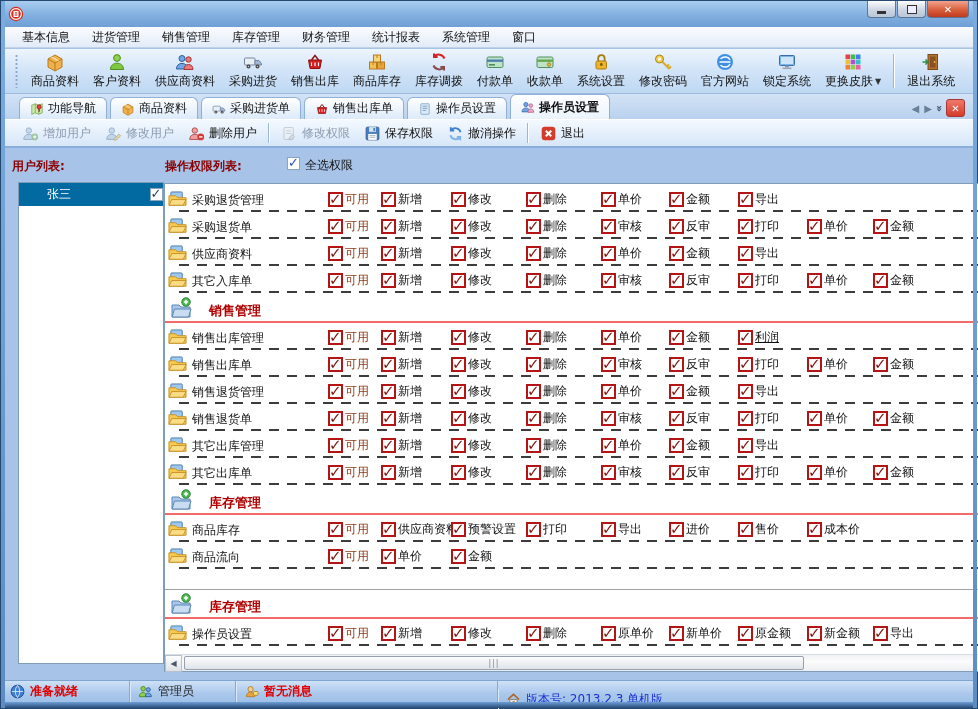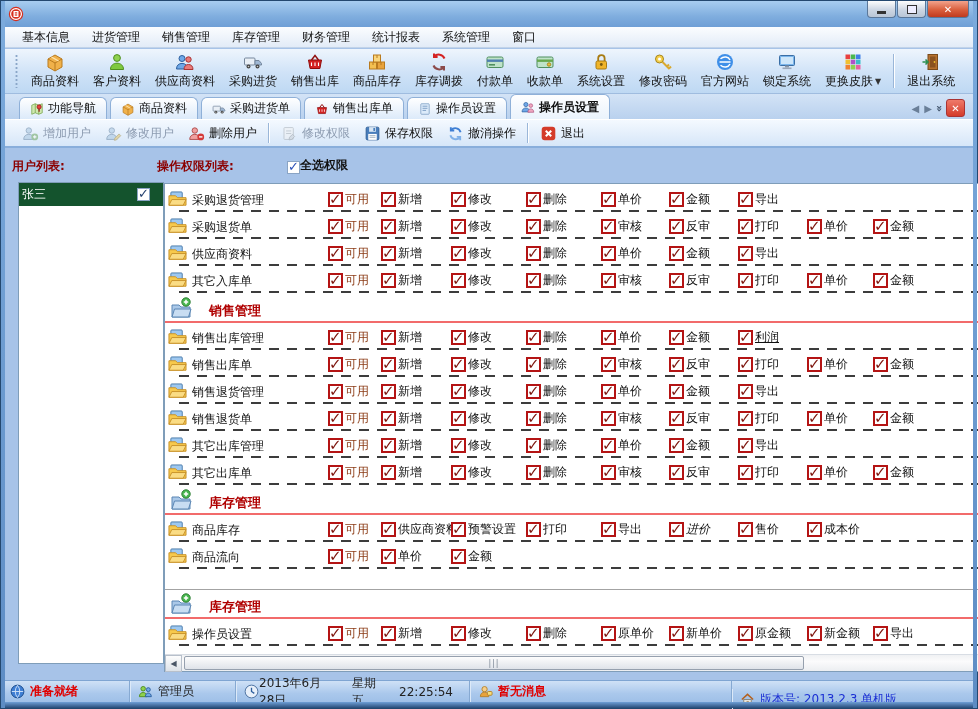--- a/index.html
+++ b/index.html
@@ -40,29 +40,29 @@
   .subtoolbar{position:absolute;left:4px;right:4px;top:118px;height:29px;background:linear-gradient(to bottom,#f4f9ff,#d6e6f8);border-top:1px solid #fff;border-bottom:2px solid #89aedb;display:flex;align-items:center;padding-left:10px;box-sizing:border-box;}
   .sub-btn{display:flex;align-items:center;gap:4px;padding:2px 7px;color:#111;white-space:nowrap;}
   .sub-btn .ic{width:17px;height:17px;}
   .sub-btn.disabled{color:#8c9bb0;}
   .sub-btn.disabled .ic{opacity:.55;filter:grayscale(35%);}
   .sub-sep{width:1px;height:20px;background:#9ab6d8;border-right:1px solid #fff;margin:0 4px;}
   
   .content{position:absolute;left:4px;right:4px;top:149px;bottom:28px;background:#a7c3e8;}
   .panel-label{position:absolute;font-weight:bold;color:#8b0000;}
   .lbl-users{left:7px;top:8px;}
-  .lbl-perms{left:152px;top:8px;}
-  .selall{position:absolute;left:282px;top:7px;display:flex;align-items:flex-end;font-weight:bold;color:#111;}
+  .lbl-perms{left:160px;top:8px;}
+  .selall{position:absolute;left:282px;top:7px;display:flex;align-items:flex-start;gap:5px;font-weight:normal;color:#111;}
   
   .user-table{position:absolute;left:13px;top:32px;width:146px;height:482px;background:#fff;border:1px solid #7f9db9;box-sizing:border-box;}
   .ut-header{display:flex;height:23px;background:linear-gradient(to bottom,#f6f9fc,#dde6f2);border-bottom:1px solid #c0cddd;font-weight:normal;}
   .ut-h{display:flex;align-items:center;justify-content:center;border-right:1px solid #c0cddd;box-sizing:border-box;color:#111;}
   .ut-h.c1{width:102px;} .ut-h.c2{flex:1;border-right:none;}
   .ut-row{display:flex;height:23px;}
-  .ut-row.selected{background:#14532d;color:#fff;}
+  .ut-row.selected{background:#0369a1;color:#fff;padding-left:25px;}
   .ut-cell{display:flex;align-items:center;padding-left:3px;box-sizing:border-box;}
   .ut-cell.c1{width:102px;} .ut-cell.c2{flex:1;justify-content:center;}
   
   .cb{display:inline-block;width:13px;height:13px;background:#fff;border:1px solid #8aa4c4;position:relative;box-sizing:border-box;flex:0 0 auto;}
   .cb.checked::after{content:"✓";position:absolute;left:0px;top:-3px;font-size:13px;font-weight:bold;color:#2b50b8;}
   .cb.user-cb.checked::after{color:#24406e;}
   .cb.red{width:15px;height:15px;border:2px solid #b41414;}
   .cb.red.checked::after{content:"✓";left:-1px;top:-4px;font-size:15px;color:#7c140c;}
   
   .perm-panel{position:absolute;left:159px;top:33px;width:903px;height:489px;background:#fff;border:1px solid #7f9db9;box-sizing:border-box;text-align:right;}
@@ -859,21 +859,21 @@
               <span class="plbl">预警设置</span>
             </span>
             <span class="perm-cb" style="left: 361px;">
               <span class="cb red checked"></span>
               <span class="plbl">打印</span>
             </span>
             <span class="perm-cb" style="left: 436px;">
               <span class="cb red checked"></span>
               <span class="plbl">导出</span>
             </span>
-            <span class="perm-cb" style="left: 504px; font-style: italic;">
+            <span class="perm-cb" style="left: 504px;">
               <span class="cb red checked"></span>
               <span class="plbl">进价</span>
             </span>
             <span class="perm-cb" style="left: 573px;">
               <span class="cb red checked"></span>
               <span class="plbl">售价</span>
             </span>
             <span class="perm-cb" style="left: 642px;">
               <span class="cb red checked"></span>
               <span class="plbl">成本价</span>
@@ -982,29 +982,20 @@
       </div>
       <div class="seg s2">
         <span class="ic"><svg viewBox="0 0 16 16">
             <circle cx="5.5" cy="5" r="2.4" fill="#8fd14f" stroke="#4f8f1f"></circle>
             <path d="M1.5 13.5c0-3 2-4.4 4-4.4s4 1.4 4 4.4z" fill="#8fd14f" stroke="#4f8f1f"></path>
             <circle cx="11" cy="6" r="2.1" fill="#6fa8e8" stroke="#2d5f9e"></circle>
             <path d="M7.8 13.5c0-2.6 1.6-3.8 3.2-3.8s3.2 1.2 3.2 3.8z" fill="#6fa8e8" stroke="#2d5f9e"></path>
           </svg></span>
         <span>管理员</span>
       </div>
-      <div class="seg s3">
-        <span class="ic"><svg viewBox="0 0 16 16">
-            <circle cx="8" cy="8" r="6.8" fill="#e8f0fa" stroke="#4a6f9e"></circle>
-            <path d="M8 4v4l3 2" stroke="#2d5f9e" stroke-width="1.4" fill="none"></path>
-          </svg></span>
-        <span class="dpart">2013年6月28日</span>
-        <span class="dpart">星期五</span>
-        <span class="dpart">22:25:54</span>
-      </div>
       <div class="seg s4 red">
         <span class="ic"><svg viewBox="0 0 16 16">
             <circle cx="7" cy="5.5" r="2.8" fill="#f5cf8a" stroke="#b4822e"></circle>
             <path d="M2.5 13.5c0-3.2 2-4.8 4.5-4.8s4.5 1.6 4.5 4.8z" fill="#e8a33d" stroke="#b4822e"></path>
             <rect x="10" y="8" width="5" height="4" rx="1" fill="#f7e07a" stroke="#b4822e"></rect>
           </svg></span>
         <span>暂无消息</span>
       </div>
       <div class="seg s5 blue">
         <span class="ic"><svg viewBox="0 0 16 16">

